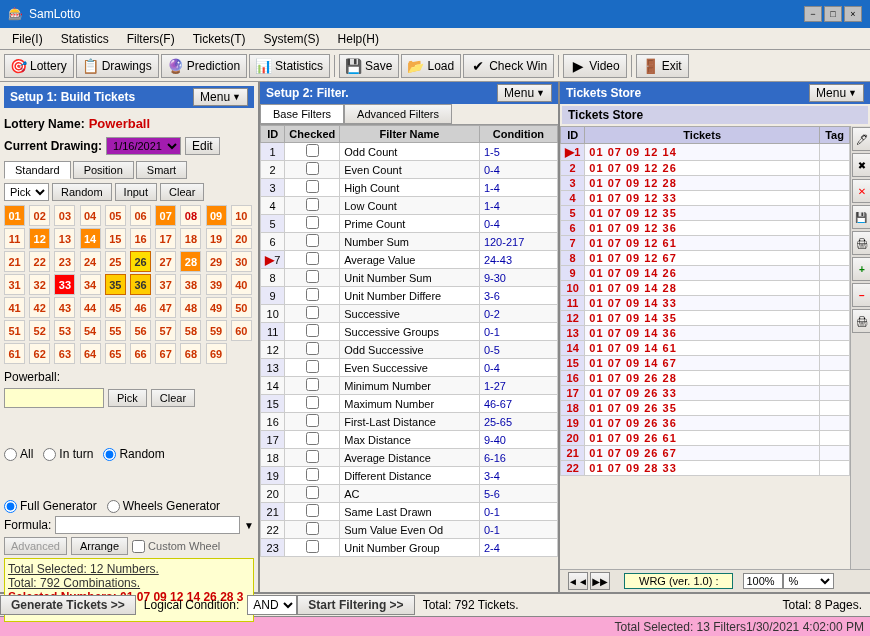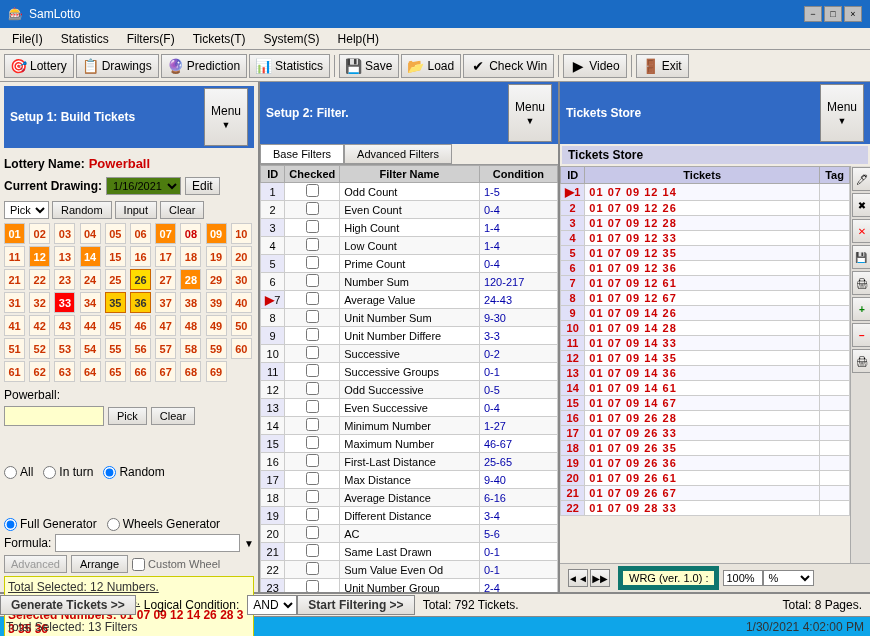--- a/index.html
+++ b/index.html
@@ -23,21 +23,21 @@
 
     
     .main-layout { display: flex; height: calc(636px - 28px - 22px - 32px - 24px - 20px); }
 
     
     .left-panel { width: 260px; background: #f0ece4; border-right: 2px solid #888; padding: 4px; flex-shrink: 0; }
     .panel-header { background: #316ac5; color: white; padding: 2px 6px; font-weight: bold; font-size: 12px; display: flex; align-items: center; justify-content: space-between; margin-bottom: 4px; }
     .lottery-name { color: #cc0000; font-weight: bold; font-size: 13px; padding: 2px 0; }
     .current-drawing { display: flex; align-items: center; gap: 4px; padding: 2px 0; margin-bottom: 4px; }
     .drawing-label { font-weight: bold; }
-    .drawing-select { border: 1px solid #999; padding: 1px 2px; background: #4d7c0f; font-size: 11px; }
+    .drawing-select { border: 1px solid #999; padding: 1px 2px; background: #a21caf; font-size: 11px; }
     .edit-btn { padding: 1px 6px; border: 1px solid #999; background: linear-gradient(to bottom, #f5f5f5, #e0ddd8); cursor: pointer; }
     .tabs-row { display: flex; gap: 2px; margin-bottom: 4px; }
     .tab-btn { padding: 2px 10px; border: 1px solid #999; background: linear-gradient(to bottom, #f5f5f5, #e0ddd8); cursor: pointer; font-size: 11px; }
     .tab-btn.active { background: white; border-bottom: 1px solid white; }
     .controls-row { display: flex; align-items: center; gap: 3px; margin-bottom: 4px; }
     .ctrl-btn { padding: 2px 8px; border: 1px solid #999; background: linear-gradient(to bottom, #f5f5f5, #e0ddd8); cursor: pointer; font-size: 11px; }
     .ctrl-select { border: 1px solid #999; padding: 1px; background: white; font-size: 11px; width: 45px; }
 
     
     .num-grid { display: grid; grid-template-columns: repeat(10, 1fr); gap: 2px; margin-bottom: 6px; }
@@ -96,33 +96,33 @@
     .tool-btn { width: 20px; height: 24px; display: flex; align-items: center; justify-content: center; border: 1px solid #999; background: linear-gradient(to bottom, #f5f5f5, #e0ddd8); cursor: pointer; font-size: 10px; margin: 1px; }
 
     
     .bottom-bar { height: 24px; background: #f0ece4; border-top: 2px solid #888; display: flex; align-items: center; gap: 0; }
     .bottom-btn { padding: 2px 10px; background: linear-gradient(to bottom, #f5f5f5, #e0ddd8); border: 1px solid #888; cursor: pointer; font-size: 12px; font-weight: bold; color: #333; }
     .bottom-label { padding: 0 8px; font-size: 12px; }
     .bottom-select { border: 1px solid #888; padding: 1px; font-size: 12px; background: white; }
     .bottom-status { flex: 1; padding: 0 8px; font-size: 12px; }
     .pager-btns { display: flex; align-items: center; gap: 2px; padding: 0 4px; }
     .pager-btn { width: 20px; height: 18px; display: flex; align-items: center; justify-content: center; border: 1px solid #888; background: linear-gradient(to bottom, #f5f5f5, #e0ddd8); cursor: pointer; font-size: 10px; }
-    .version-badge { background: #ffffcc; border: 5px solid #0f766e; padding: 1px 6px; font-size: 11px; margin: 0 4px; }
+    .version-badge { background: #ffffcc; border: 1px solid #0f766e; padding: 1px 14px; font-size: 11px; margin: 0 10px; }
     .zoom-input { width: 40px; border: 1px solid #888; padding: 1px 2px; font-size: 11px; }
     .zoom-select { border: 1px solid #888; background: white; font-size: 11px; }
 
     
-    .status-bar { height: 20px; background: #0ea5e9; border-top: 1px solid #888; display: flex; align-items: center; justify-content: space-between; padding: 0 6px; font-size: 11px; }
+    .status-bar { height: 20px; background: #f9a8d4; border-top: 1px solid #888; display: flex; align-items: center; justify-content: flex-end; padding: 0 6px; font-size: 11px; }
     .status-left { color: #333; }
     .status-mid { color: #333; }
     .status-right { color: #333; }
 
     .right-panel-body { display: flex; flex: 1; overflow: hidden; }
 
-    .menu-btn { padding: 15px 6px; border: 1px solid #888; background: linear-gradient(to bottom, #f5f5f5, #e0ddd8); cursor: pointer; font-size: 11px; display: flex; align-items: center; gap: 2px; flex-direction: column; }
+    .menu-btn { padding: 1px 6px; border: 1px solid #888; background: linear-gradient(to bottom, #f5f5f5, #e0ddd8); cursor: pointer; font-size: 11px; display: flex; align-items: center; gap: 2px; }
     .menu-btn-arrow { font-size: 9px; }
 
     .filter-area { display: flex; flex-direction: column; flex: 1; overflow: hidden; }
   </style>
 </head>
 <body>
 
 <div class="title-bar">
   <div class="title-bar-left">
     <span>🎰</span>
@@ -199,20 +199,25 @@
     <div style="display:flex; align-items:center; gap:4px; padding:2px 0;">
       <span style="font-weight:bold;">Lottery  Name:</span>
       <span class="lottery-name">Powerball</span>
     </div>
     <div class="current-drawing">
       <span class="drawing-label">Current Drawing:</span>
       <select class="drawing-select">
         <option>1/16/2021</option>
       </select>
       <button class="edit-btn">Edit</button>
+    </div>
+    <div class="tabs-row">
+      <button class="tab-btn active">Standard</button>
+      <button class="tab-btn">Position</button>
+      <button class="tab-btn">Smart</button>
     </div>
     <div class="controls-row">
       <select class="ctrl-select">
         <option>Pick ▼</option>
       </select>
       <button class="ctrl-btn">Random</button>
       <button class="ctrl-btn">Input</button>
       <button class="ctrl-btn">Clear</button>
     </div>
 
@@ -395,21 +400,21 @@
               <tr>
     <td class="id-col">8</td>
     <td class="check-col"><input type="checkbox" style=""></td>
     <td>Unit Number Sum</td>
     <td class="cond-col">9-30</td>
   </tr>
               <tr>
     <td class="id-col">9</td>
     <td class="check-col"><input type="checkbox" style=""></td>
     <td>Unit Number Differe</td>
-    <td class="cond-col">3-3</td>
+    <td class="cond-col">3-6</td>
   </tr>
               <tr>
     <td class="id-col">10</td>
     <td class="check-col"><input type="checkbox" style=""></td>
     <td>Successive</td>
     <td class="cond-col">0-2</td>
   </tr>
               <tr>
     <td class="id-col">11</td>
     <td class="check-col"><input type="checkbox" style=""></td>

